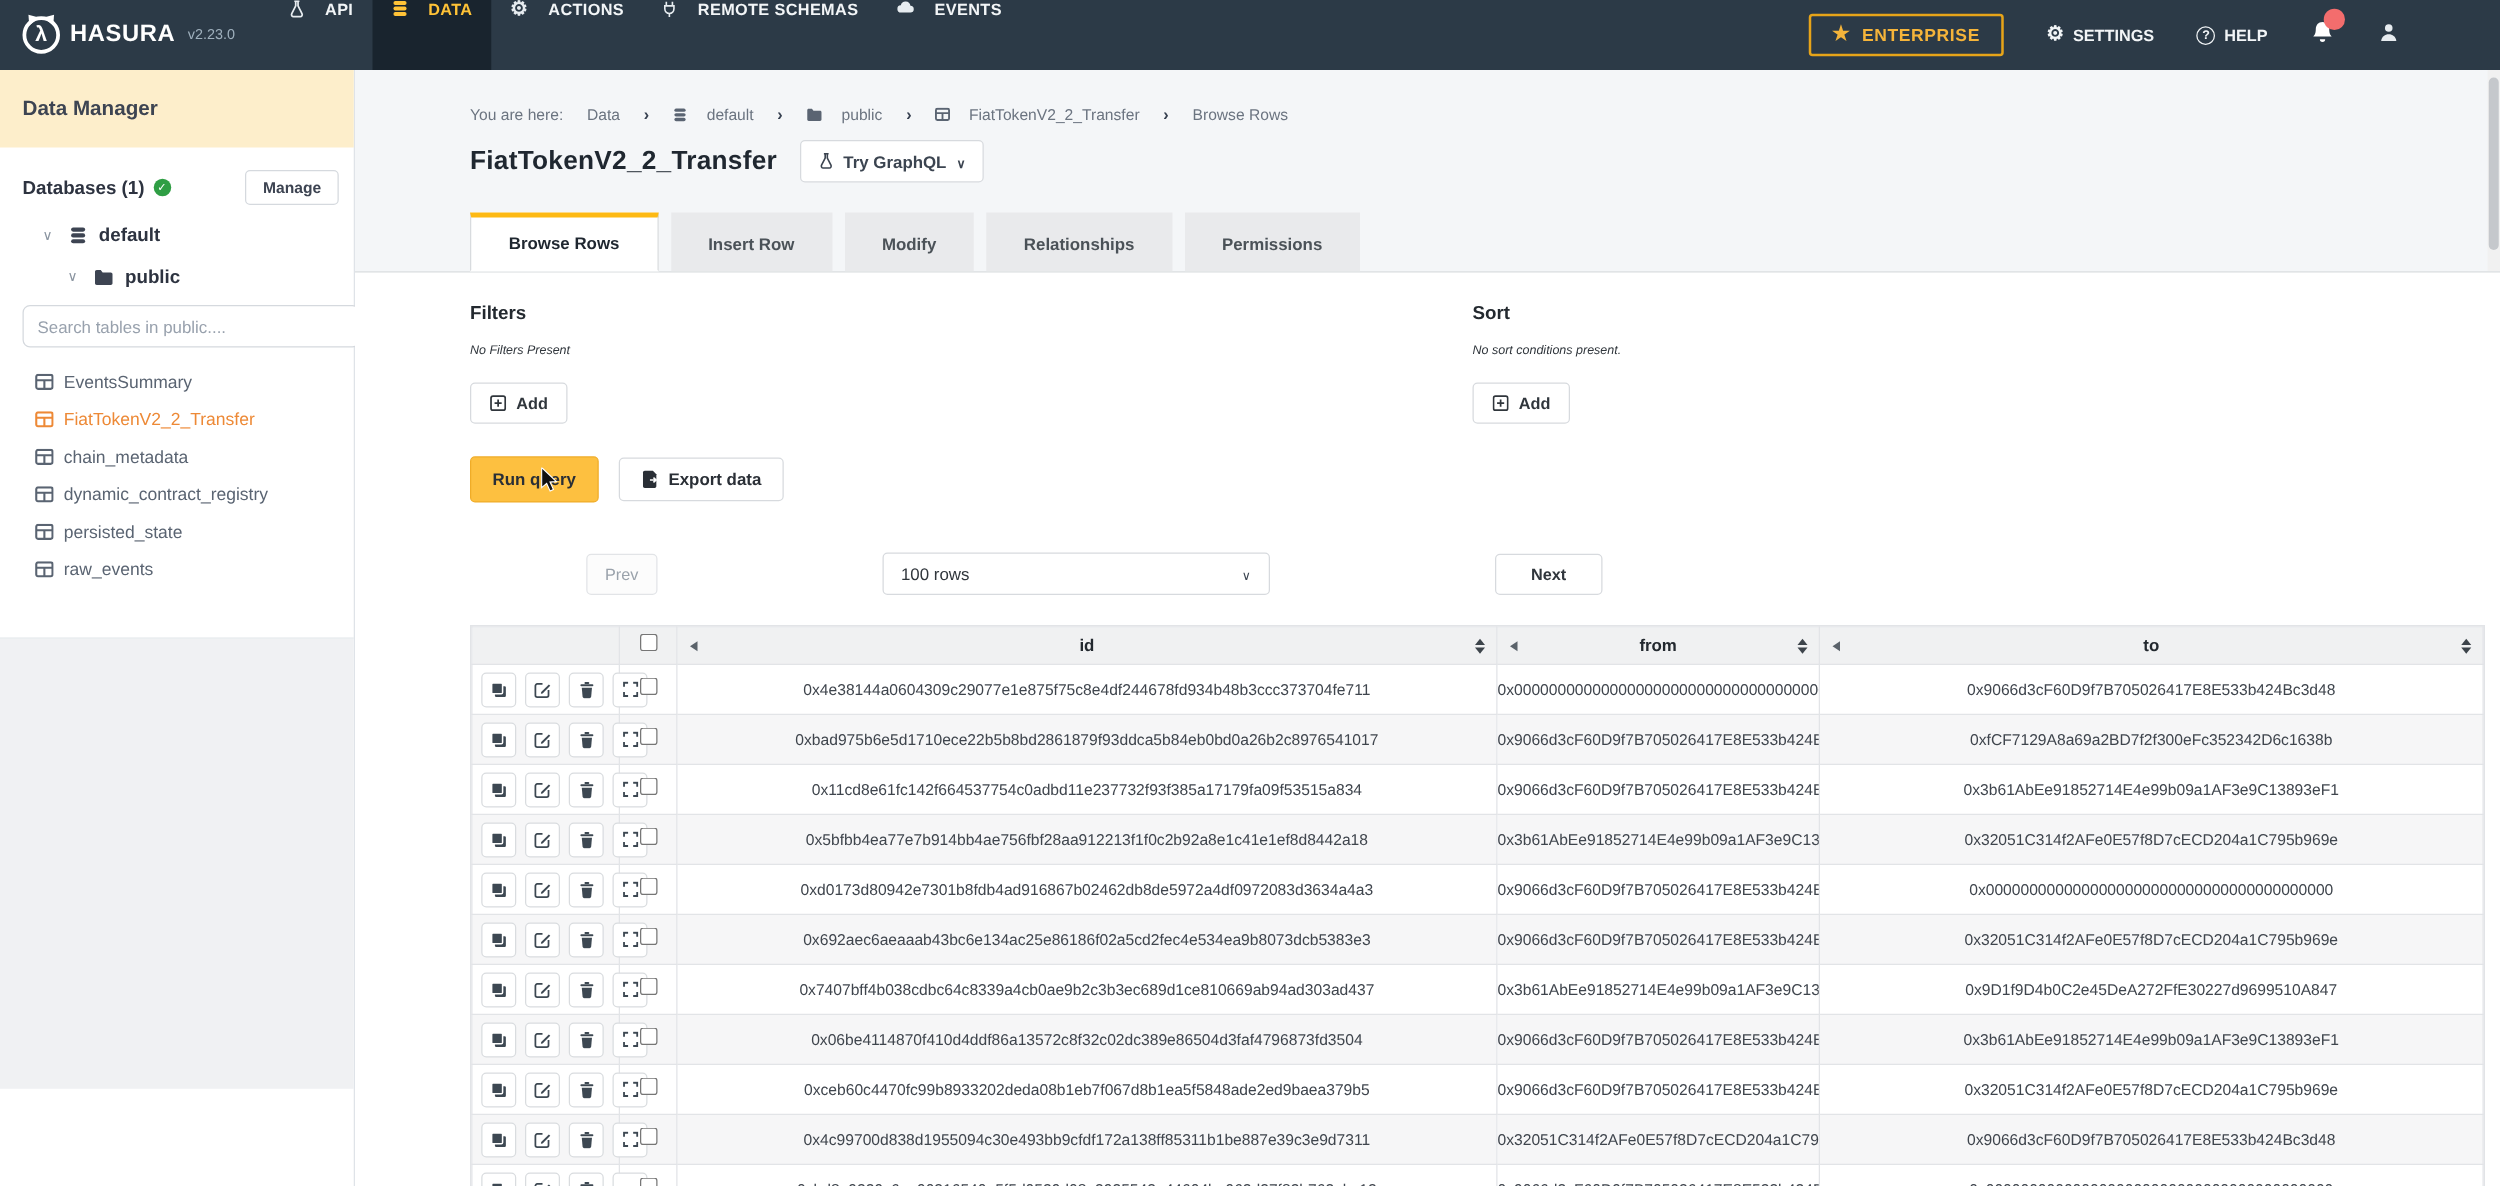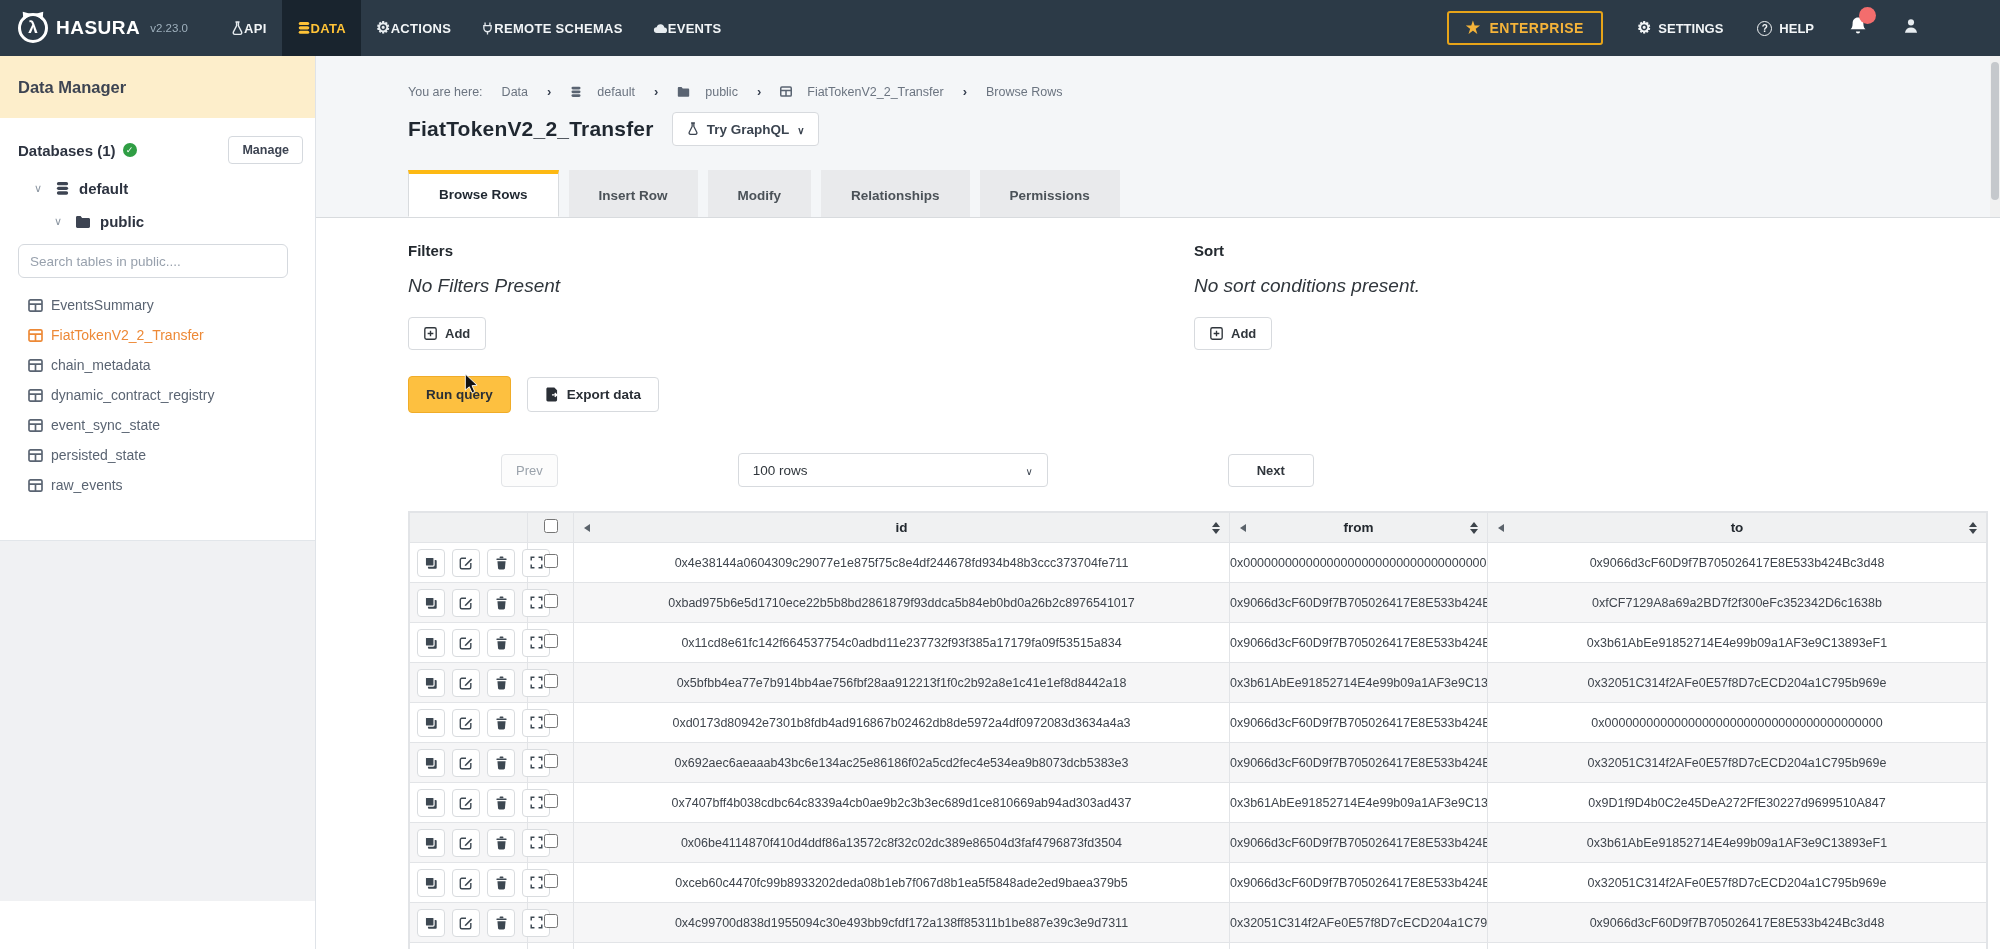--- a/index.html
+++ b/index.html
@@ -10,39 +10,39 @@
   
   .navbar { position:relative; height:56px; background:#2c3a47; display:flex; align-items:center; color:#fff; padding:0 24px 0 18px; }
   .brand-wrap { display:flex; align-items:center; gap:8px; margin-right:28px; cursor:pointer; }
   .logo-mark { width:30px; height:30px; border:3px solid #fff; border-radius:50%; display:flex; align-items:center; justify-content:center; font-size:17px; font-weight:bold; color:#fff; position:relative; }
   .logo-mark:before, .logo-mark:after { content:""; position:absolute; top:-5px; width:0; height:0; border-left:5px solid transparent; border-right:5px solid transparent; border-bottom:7px solid #fff; }
   .logo-mark:before { left:-1px; transform:rotate(-40deg); }
   .logo-mark:after  { right:-1px; transform:rotate(40deg); }
   .brand-name { font-size:19px; font-weight:bold; letter-spacing:.5px; }
   .brand-version { font-size:11.5px; color:#9fb0bd; margin-left:2px; }
   .nav-items { display:flex; align-items:center; height:100%; }
-  .nav-item { display:flex; align-items:center; gap:0; height:100%; padding:0 15px; font-size:13px; font-weight:bold; letter-spacing:.3px; color:#f2f5f7; cursor:pointer; }
+  .nav-item { display:flex; align-items:flex-start; gap:16px; height:100%; padding:0 15px; font-size:13px; font-weight:bold; letter-spacing:.3px; color:#f2f5f7; cursor:pointer; }
   .nav-item .nic { display:inline-flex; color:#e7ecf0; }
   .nav-item.active { background:#19242e; color:#ffc337; }
   .nav-item.active .nic { color:#ffc337; }
   .nav-right { margin-left:auto; display:flex; align-items:center; gap:34px; padding-right:56px; }
   .btn-enterprise { display:flex; align-items:center; gap:9px; border:2px solid #e7a419; border-radius:3px; padding:7px 17px; color:#f5b43a; font-size:14px; font-weight:bold; letter-spacing:.5px; background:transparent; cursor:pointer; }
   .star-glyph { color:#f5b43a; font-size:16px; line-height:1; }
   .nav-plain { display:flex; align-items:center; gap:7px; font-size:13px; font-weight:bold; color:#f2f5f7; cursor:pointer; }
   .gear-glyph { font-size:16px; line-height:1; }
   .help-circle { width:15px; height:15px; border:1.6px solid #f2f5f7; border-radius:50%; font-size:10px; font-weight:bold; display:flex; align-items:center; justify-content:center; }
   .bell-wrap { position:relative; cursor:pointer; display:flex; }
   .badge { position:absolute; top:-9px; right:-8px; width:17px; height:17px; background:#f36d6d; border-radius:50%; }
   .user-wrap { cursor:pointer; display:flex; }
 
   
   .shell { display:flex; height:893px; }
 
   
-  .sidebar { width:316px; background:#fff; border-right:1px solid #dfe3e8; display:flex; flex-direction:column; flex-shrink:0; }
+  .sidebar { width:284px; background:#fff; border-right:1px solid #dfe3e8; display:flex; flex-direction:column; flex-shrink:0; }
   .dm-header { background:#fdeecb; height:62px; display:flex; align-items:center; padding-left:18px; font-size:16.5px; font-weight:bold; color:#3d4452; }
   .sidebar-body { padding:18px 12px 0 18px; }
   .db-row { display:flex; align-items:center; }
   .db-label { font-size:15px; font-weight:bold; color:#2d3340; }
   .check-circle { width:14px; height:14px; background:#2f9e44; border-radius:50%; color:#fff; font-size:9px; display:inline-flex; align-items:center; justify-content:center; margin-left:7px; }
   .btn-manage { margin-left:auto; background:#fff; border:1px solid #d5d9de; border-radius:4px; padding:6px 13px; font-size:12.5px; font-weight:bold; color:#3d4452; cursor:pointer;text-align:center; }
   .tree-row { display:flex; align-items:center; gap:9px; margin-top:16px; cursor:pointer; }
   .tree-row .chev { color:#8b95a1; font-size:11px; width:12px; }
   .tree-row .lbl { font-size:15px; font-weight:bold; color:#2d3340; }
   .indent1 { padding-left:16px; }
@@ -70,21 +70,21 @@
   .btn-graphql { display:flex; align-items:center; gap:8px; background:#fff; border:1px solid #d7dade; border-radius:4px; height:34px; padding:0 14px; font-size:13.5px; font-weight:bold; color:#3b4450; cursor:pointer; }
   .caret:before { content:"\2228"; font-size:10px; color:#3b4450; }
 
   .tabs { display:flex; gap:10px; margin-top:24px; position:relative; z-index:2; }
   .tab { height:47px; display:flex; align-items:flex-end; padding:0 30px 14px; font-size:13.5px; font-weight:bold; color:#4b5258; background:#e9eaec; cursor:pointer; border-top:4px solid transparent; }
   .tab.active { background:#fff; color:#1f2730; border:1px solid #d8dbde; border-bottom:1px solid #fff; border-top:4px solid #fdb913; margin-bottom:-1px; }
 
   .panel { background:#fff; border-top:1px solid #d8dbde; min-height:628px; padding-top:24px; position:relative; z-index:1; }
   .fs-grid { display:grid; grid-template-columns:1fr 1fr; padding-right:20px; }
   .sec-heading { font-size:15px; font-weight:bold; color:#23292f; }
-  .empty-text { font-style:italic; font-size:19px; color:#30363c; margin-top:16px; }
+  .empty-text { font-style:italic; font-size:10px; color:#30363c; margin-top:16px; }
   .btn-add { display:inline-flex; align-items:center; gap:8px; margin-top:20px; background:#fff; border:1px solid #d7dade; border-radius:4px; padding:8px 15px; font-size:13px; font-weight:bold; color:#30363c; cursor:pointer; }
   .query-row { display:flex; align-items:center; gap:16px; margin-top:26px; }
   .btn-run { background:#fdc040; border:1px solid #f0ac28; border-radius:4px; padding:10px 17px; font-size:13.5px; font-weight:bold; color:#2a2f36; cursor:pointer; }
   .btn-export { display:flex; align-items:center; gap:9px; background:#fff; border:1px solid #d7dade; border-radius:4px; padding:9px 17px; font-size:13.5px; font-weight:bold; color:#2a2f36; cursor:pointer; }
 
   .pagination { display:flex; align-items:center; margin-top:40px; }
   .btn-prev { margin-left:93px; background:#fcfcfc; border:1px solid #e2e4e7; border-radius:4px; padding:8px 14px; font-size:13px; color:#9aa2ab; cursor:pointer; }
   .rows-select { margin-left:180px; width:310px; height:34px; border:1px solid #d7dade; border-radius:4px; background:#fff; display:flex; align-items:center; padding:0 14px; font-size:13.5px; color:#30363c; cursor:pointer; }
   .rows-select .caret { margin-left:auto; }
   .btn-next { margin-left:180px; background:#fff; border:1px solid #d7dade; border-radius:4px; padding:8px 28px; font-size:13px; font-weight:bold; color:#30363c; cursor:pointer; }
@@ -253,27 +253,20 @@
                 <rect x="1" y="1" width="14" height="12" rx="1.5" fill="none" stroke="currentColor" stroke-width="1.8"></rect>
                 <path d="M1 5.6h14M8 5.6V13" stroke="currentColor" stroke-width="1.8" fill="none"></path>
               </svg>
               <span>dynamic_contract_registry</span>
             </div>
             <div class="tbl-item">
               <svg width="15" height="13" viewBox="0 0 16 14">
                 <rect x="1" y="1" width="14" height="12" rx="1.5" fill="none" stroke="currentColor" stroke-width="1.8"></rect>
                 <path d="M1 5.6h14M8 5.6V13" stroke="currentColor" stroke-width="1.8" fill="none"></path>
               </svg>
-              <span>event_sync_state</span>
-            </div>
-            <div class="tbl-item">
-              <svg width="15" height="13" viewBox="0 0 16 14">
-                <rect x="1" y="1" width="14" height="12" rx="1.5" fill="none" stroke="currentColor" stroke-width="1.8"></rect>
-                <path d="M1 5.6h14M8 5.6V13" stroke="currentColor" stroke-width="1.8" fill="none"></path>
-              </svg>
               <span>persisted_state</span>
             </div>
             <div class="tbl-item">
               <svg width="15" height="13" viewBox="0 0 16 14">
                 <rect x="1" y="1" width="14" height="12" rx="1.5" fill="none" stroke="currentColor" stroke-width="1.8"></rect>
                 <path d="M1 5.6h14M8 5.6V13" stroke="currentColor" stroke-width="1.8" fill="none"></path>
               </svg>
               <span>raw_events</span>
             </div>
           </div>

